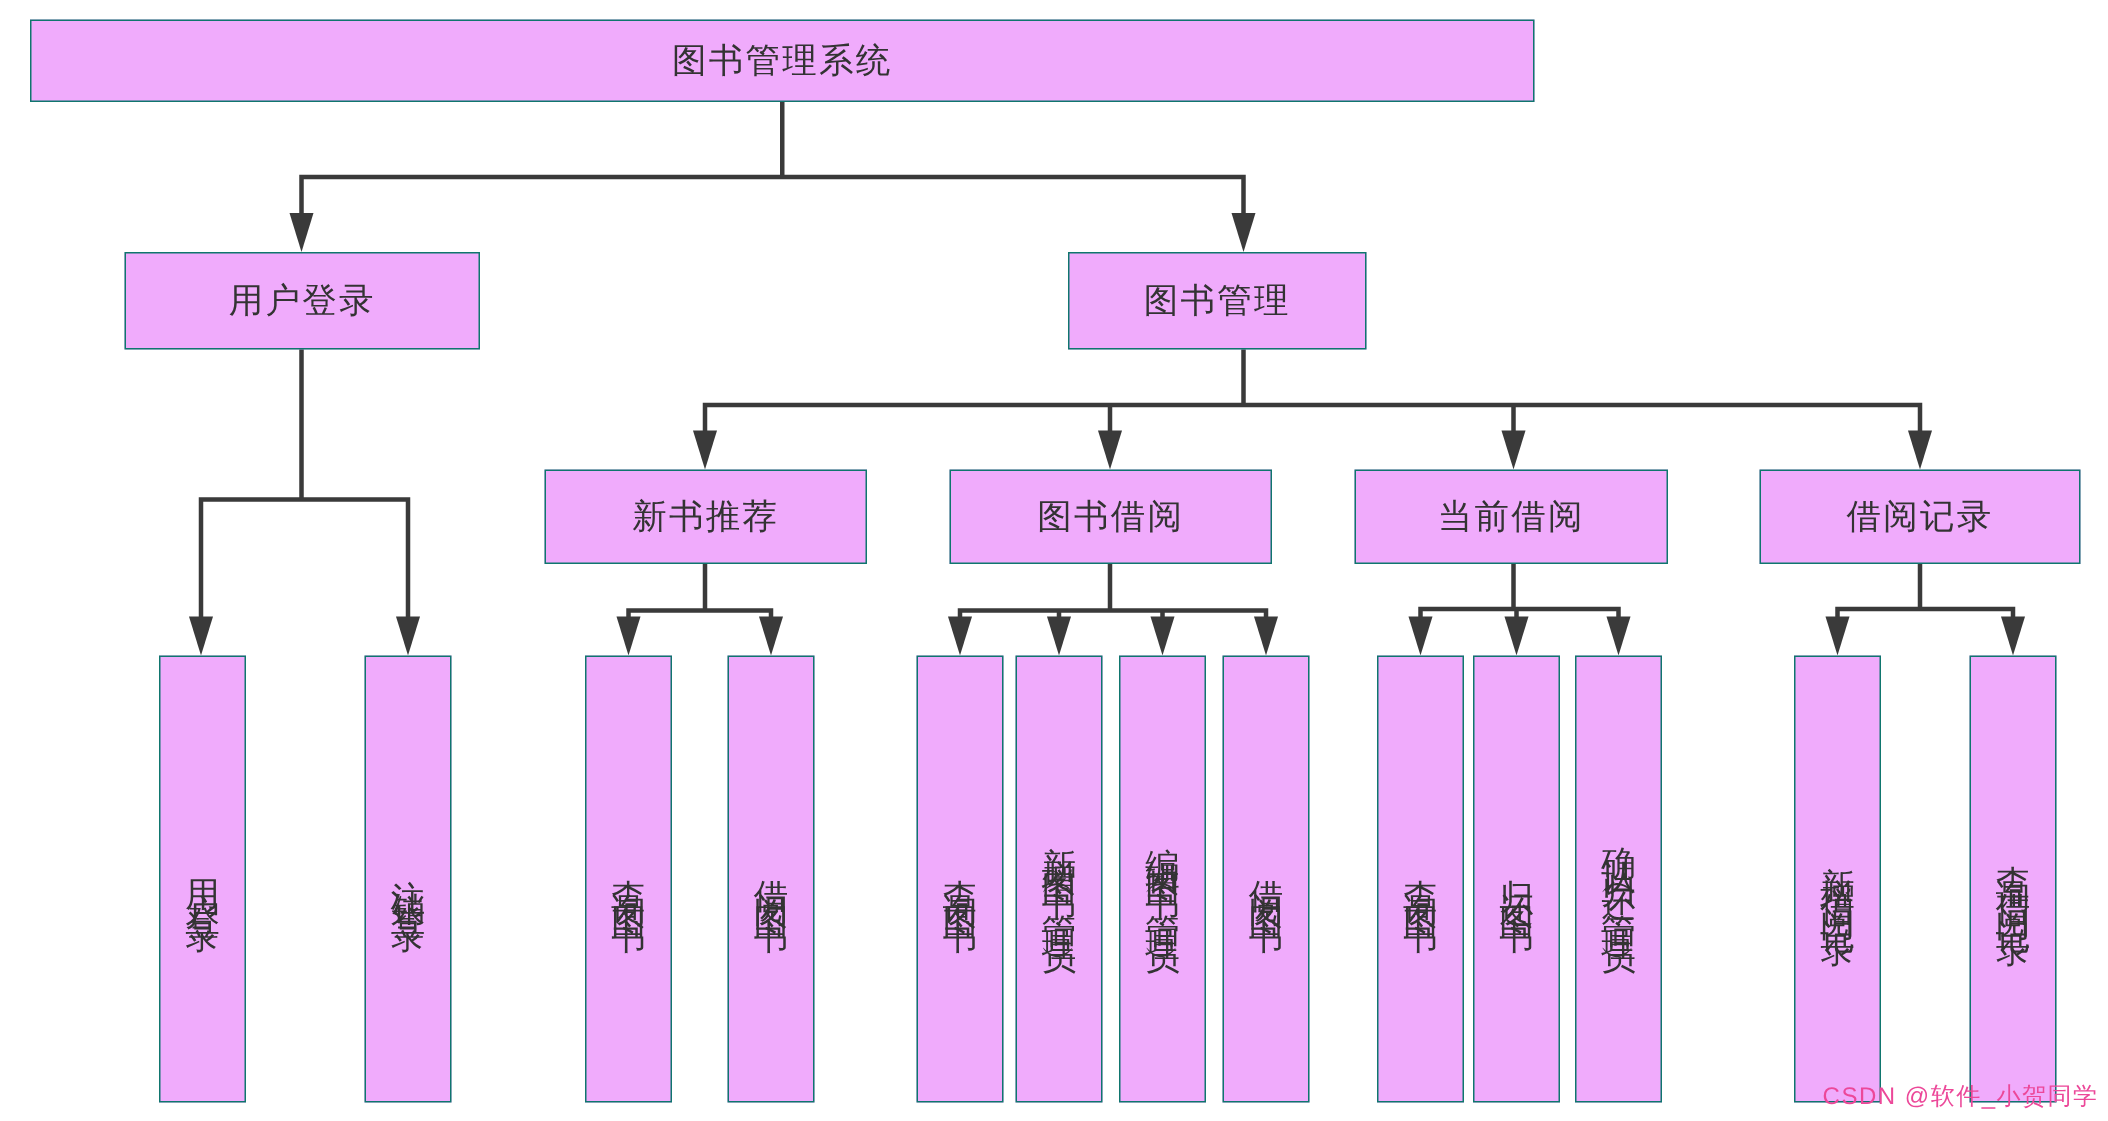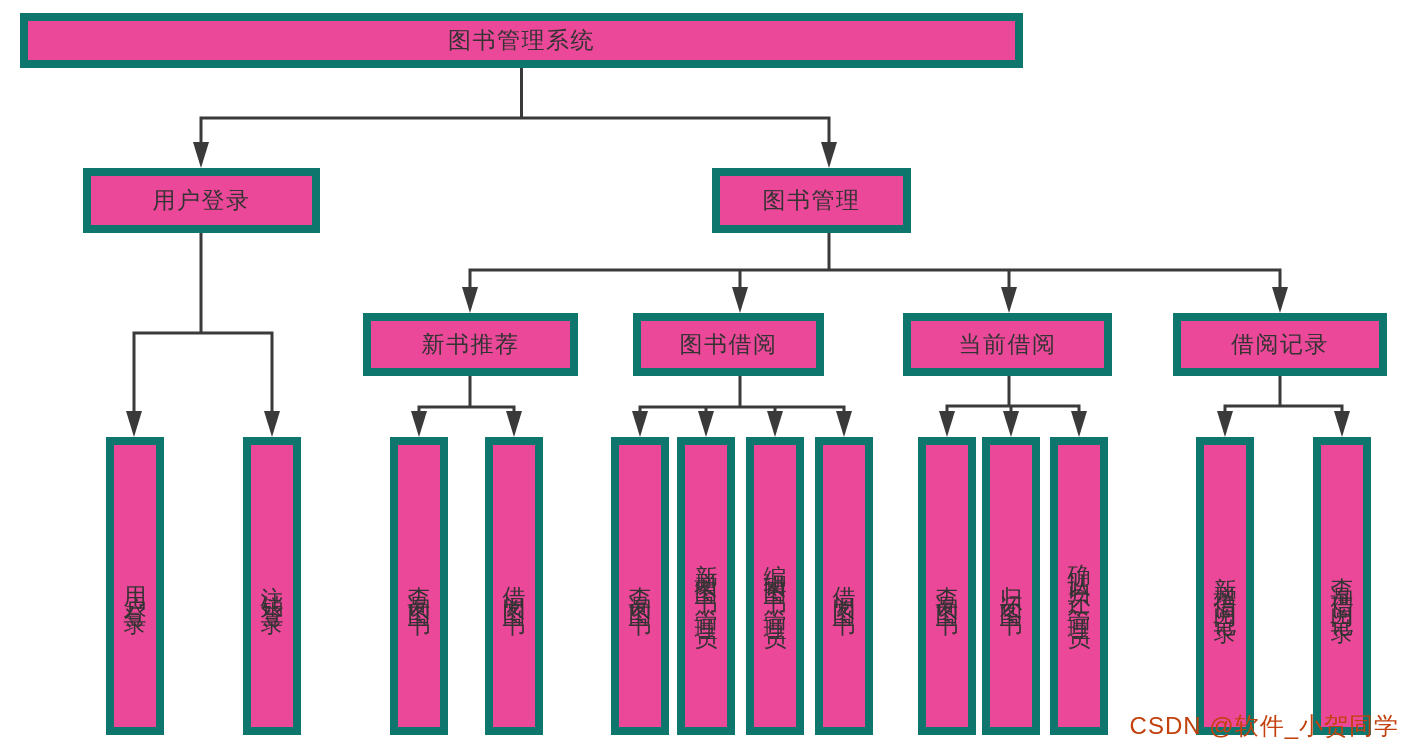--- a/index.html
+++ b/index.html
@@ -2,31 +2,31 @@
 <html><head>
 <meta charset="utf-8">
 <style>
   html,body{margin:0;padding:0;background:#ffffff;}
   .canvas{
     position:relative;width:1405px;height:747px;background:#ffffff;overflow:hidden;
     font-family:"Liberation Sans", sans-serif;
   }
   .wires{position:absolute;left:0;top:0;width:1405px;height:747px;}
   .box{
-    position:absolute;box-sizing:border-box;background:#ec4899;
-    border:8px solid #0f766e;display:flex;align-items:center;justify-content:center;
+    position:absolute;box-sizing:border-box;background:#f0abfc;
+    border:1px solid #0f766e;display:flex;align-items:center;justify-content:center;
     color:#333333;font-size:23px;letter-spacing:1.5px;white-space:nowrap;
   }
   .leaf .vtext{
     writing-mode:vertical-rl;text-orientation:mixed;
     font-size:23px;letter-spacing:9px;line-height:1;color:#333333;
   }
   .watermark{
     position:absolute;right:6px;bottom:5px;z-index:5;
-    color:#c2410c;font-size:24px;letter-spacing:1px;white-space:nowrap;
+    color:#ec4899;font-size:16px;letter-spacing:1px;white-space:nowrap;
   }
 </style>
 </head>
 <body>
 
 <div class="canvas">
 
   <svg class="wires" viewBox="0 0 1405 747" xmlns="http://www.w3.org/2000/svg">
     <g stroke="#3a3a3a" stroke-width="3" fill="none" stroke-linecap="square">
       <path d="M521.5,68 V118 M201,118 H829 M201,118 V158 M829,118 V158"></path>
@@ -67,21 +67,21 @@
   <div class="box" style="left:83px;top:168px;width:237px;height:65px;">
     <span>用户登录</span>
   </div>
   <div class="box" style="left:712px;top:168px;width:199px;height:65px;">
     <span>图书管理</span>
   </div>
 
   <div class="box" style="left:363px;top:313px;width:215px;height:63px;">
     <span>新书推荐</span>
   </div>
-  <div class="box" style="left:633px;top:313px;width:191px;height:63px;">
+  <div class="box" style="left:633px;top:313px;width:215px;height:63px;">
     <span>图书借阅</span>
   </div>
   <div class="box" style="left:903px;top:313px;width:209px;height:63px;">
     <span>当前借阅</span>
   </div>
   <div class="box" style="left:1173px;top:313px;width:214px;height:63px;">
     <span>借阅记录</span>
   </div>
 
   <div class="box leaf" style="left:106px;top:437px;width:58px;height:298px;">

